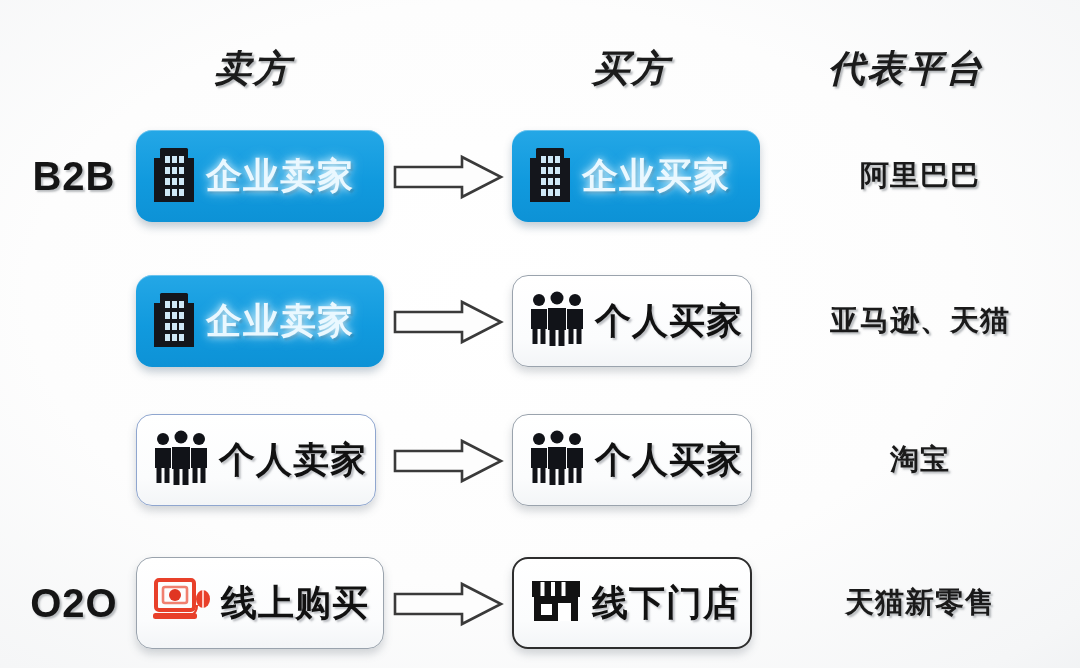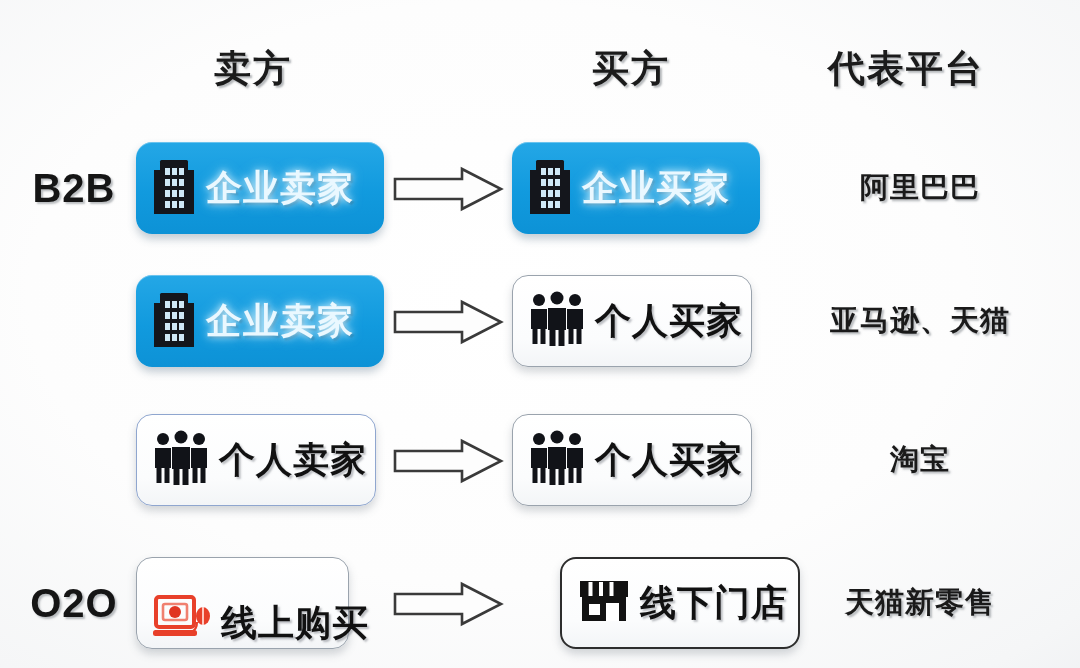--- a/index.html
+++ b/index.html
@@ -24,34 +24,35 @@
 
   
   .col-header {
     position: absolute;
     font-size: 37px;
     font-weight: 700;
     color: #1b1b1b;
     letter-spacing: 2px;
     white-space: nowrap;
     text-shadow: 2px 2px 2px rgba(120,125,132,0.55);
+    font-style: italic;
   }
   #hdr-seller   { left: 214px; top: 44px; }
   #hdr-buyer    { left: 592px; top: 44px; }
   #hdr-platform { left: 828px; top: 44px; }
 
   
   .row {
     position: absolute;
     left: 0;
     width: 1080px;
     height: 120px;
     display: block;
   }
-  #row-0 { top: 128px; }
+  #row-0 { top: 116px; }
   #row-1 { top: 261px; }
   #row-2 { top: 400px; }
   #row-3 { top: 543px; }
 
   .row-label {
     position: absolute;
     left: 10px;
     top: 0;
     width: 128px;
     height: 120px;
@@ -84,21 +85,21 @@
     background: linear-gradient(180deg, #24a7e6 0%, #119ade 55%, #0d92d6 100%);
     box-shadow: 0 5px 9px rgba(60,90,115,0.30),
                 inset 0 1px 0 rgba(255,255,255,0.32);
   }
   .pill.white {
     background: linear-gradient(180deg, #ffffff 0%, #fbfcfd 70%, #f3f5f7 100%);
     border: 1.6px solid #9aa3ad;
     box-shadow: 0 5px 9px rgba(90,100,112,0.26);
   }
   .pill.white.accent { border-color: #8fa6cf; }
-  .pill.white.dark   { border-color: #2d2d2d; border-width: 2.4px; margin-left: 48px; }
+  .pill.white.dark   { border-color: #2d2d2d; border-width: 2.4px; }
 
   .pill-label {
     font-size: 36px;
     font-weight: 700;
     white-space: nowrap;
     letter-spacing: 1px;
   }
   .pill.blue .pill-label {
     color: #eaf8ff;
     text-shadow: 0 0 7px rgba(220,245,255,0.95),
@@ -106,21 +107,21 @@
                  2px 2px 2px rgba(0,70,110,0.45);
   }
   .pill.white .pill-label {
     color: #111111;
     text-shadow: 2px 2px 2px rgba(125,130,138,0.5);
   }
 
   
   .w-ent  { width: 248px; }
   .w-ind  { width: 240px; }
-  .w-on   { width: 213px; align-items: flex-end; }
+  .w-on   { width: 248px; }
   .w-off  { width: 240px; }
 
   
   .icon {
     flex: 0 0 auto;
     display: block;
   }
 
   
   .arrow {

